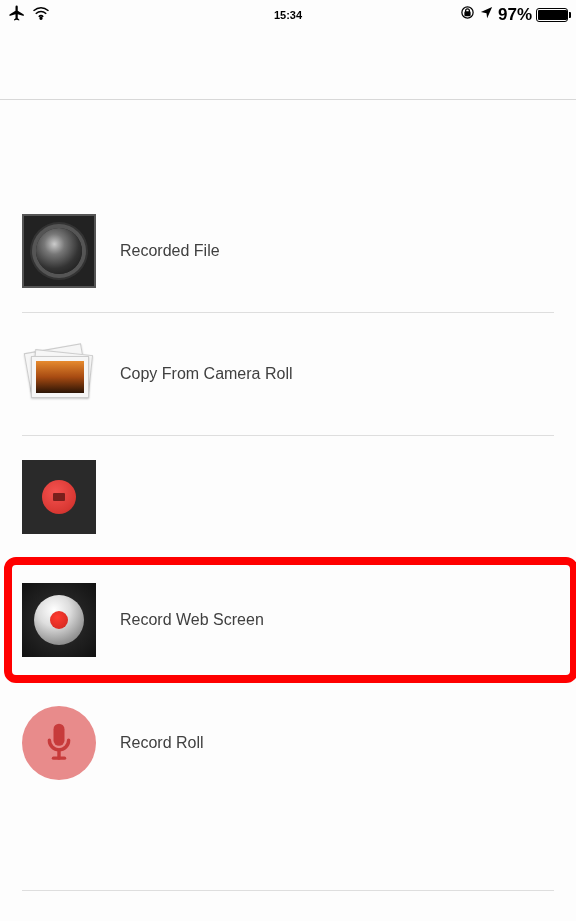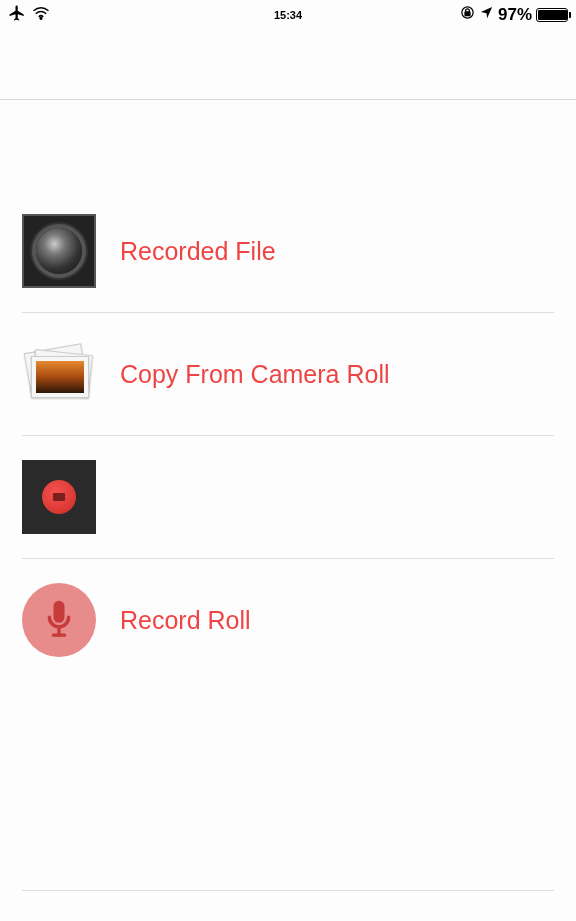--- a/index.html
+++ b/index.html
@@ -64,22 +64,22 @@
     }
     .menu-icon-wrap {
       width: 74px;
       height: 74px;
       display: flex;
       align-items: center;
       justify-content: center;
       flex-shrink: 0;
     }
     .menu-label {
-      font-size: 25px;
-      color: #ef4444;
+      font-size: 16px;
+      color: #404040;
       font-weight: 400;
     }
     .highlighted {
       position: relative;
     }
     .highlight-box {
       position: absolute;
       left: -18px;
       right: -24px;
       top: -2px;
@@ -281,20 +281,27 @@
     </div>
     <span class="menu-label">Copy From Camera Roll</span>
   </div>
 
   <div class="menu-item">
     <div class="menu-icon-wrap">
       <div class="ic-video-red"></div>
     </div>
   </div>
 
+  <div class="menu-item highlighted">
+    <div class="highlight-box"></div>
+    <div class="menu-icon-wrap">
+      <div class="ic-record-screen"></div>
+    </div>
+    <span class="menu-label">Record Web Screen</span>
+  </div>
 
   <div class="menu-item">
     <div class="menu-icon-wrap">
       <div class="ic-mic">
         <svg width="34" height="44" viewBox="0 0 24 32" fill="#c73b3b">
             <rect x="8" y="2" width="8" height="16" rx="4"></rect>
             <path d="M5 14 a7 7 0 0 0 14 0" fill="none" stroke="#c73b3b" stroke-width="2.5" stroke-linecap="round"></path>
             <line x1="12" y1="21" x2="12" y2="27" stroke="#c73b3b" stroke-width="2.5" stroke-linecap="round"></line>
             <line x1="8" y1="27" x2="16" y2="27" stroke="#c73b3b" stroke-width="2.5" stroke-linecap="round"></line>
           </svg>

